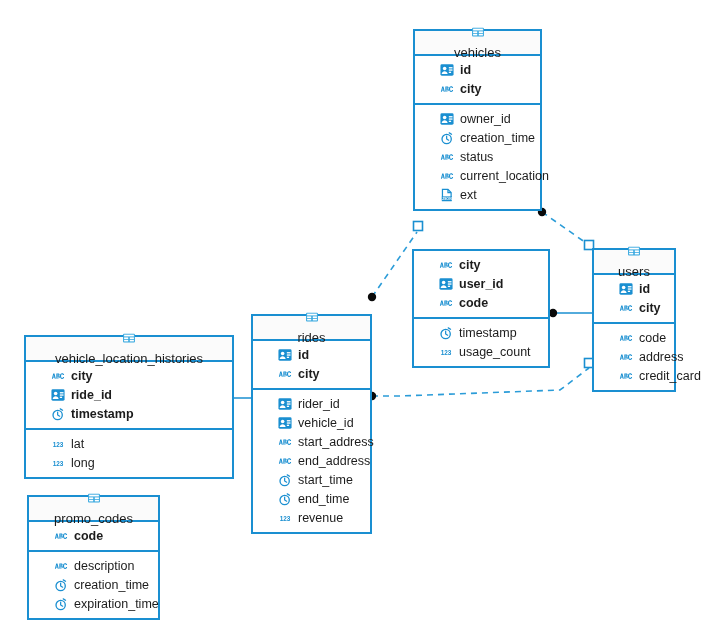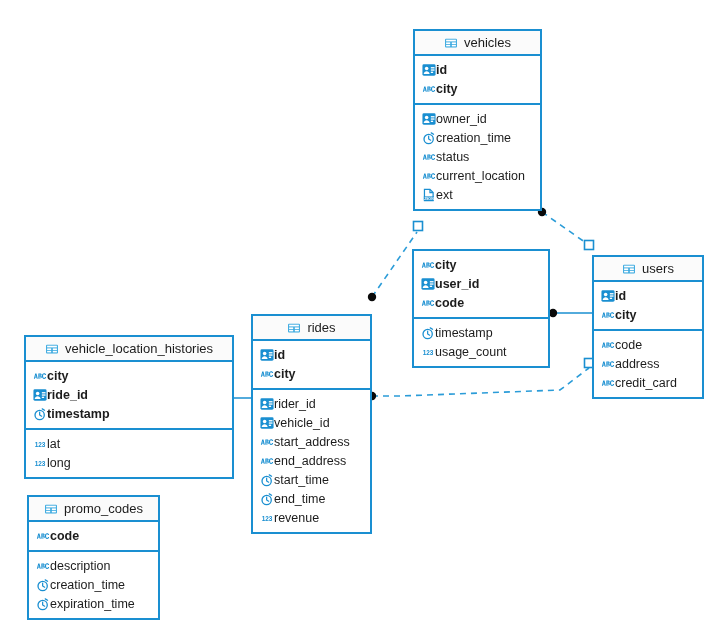--- a/index.html
+++ b/index.html
@@ -19,29 +19,30 @@
     box-sizing:border-box;
     z-index:2;
   }
   .thead{
     display:flex;align-items:center;justify-content:center;gap:6px;
     height:25px;
     background:#fbfbfb;
     border-bottom:2px solid #1a8fd1;
     box-sizing:border-box;
     padding:0 8px;
+    flex-direction:column;
   }
   .tname{font-size:13px;color:#1c1c1c;white-space:nowrap;}
 
   .sect{padding:4px 0 5px 0;box-sizing:border-box;}
   .sect.pk{border-bottom:2px solid #1a8fd1;}
 
   .field{
-    display:flex;align-items:center;
-    height:19px;padding:0 7px;box-sizing:border-box;
+    display:flex;align-items:center;gap:6px;
+    height:19px;padding:0 25px;box-sizing:border-box;
     white-space:nowrap;
   }
   .fname{font-size:12.5px;color:#1c1c1c;}
   .sect.pk .fname{font-weight:bold;}
 
   .ic{width:14px;height:14px;flex:0 0 14px;display:block;}
 
   
   .dot{fill:#0a0a0a;}
   .sq{fill:#ffffff;stroke:#1a8fd1;stroke-width:1.6;}
@@ -163,21 +164,21 @@
           <svg class="ic" viewBox="0 0 16 16">
     <path d="M2.8 1.6 h6.3 l3.6 3.5 v9.3 h-9.9 z" fill="#ffffff" stroke="#1a8fd1" stroke-width="1.4"></path>
     <path d="M9.1 1.7 v3.5 h3.5" fill="none" stroke="#1a8fd1" stroke-width="1.4"></path>
     <rect x="2.1" y="9.6" width="11.5" height="4.6" fill="#1a8fd1"></rect>
     <text x="7.85" y="13.3" font-family="Liberation Sans, sans-serif" font-size="4.1" font-weight="bold" fill="#ffffff" text-anchor="middle">JSON</text>
   </svg>
           <span class="fname">ext</span>
         </div>
       </div>
     </div>
-    <div class="table" style="left: 592px; top: 255px; width: 112px;">
+    <div class="table" style="left: 592px; top: 248px; width: 84px;">
       <div class="thead">
         <svg class="ic" viewBox="0 0 16 16">
     <rect x="1.2" y="3.0" width="13.6" height="10" rx="1.1" fill="#3aa9e0"></rect>
     <rect x="2.4" y="4.2" width="11.2" height="2.0" fill="#ffffff"></rect>
     <rect x="2.4" y="7.3" width="4.7" height="1.9" fill="#ffffff"></rect>
     <rect x="8.9" y="7.3" width="4.7" height="1.9" fill="#ffffff"></rect>
     <rect x="2.4" y="10.1" width="4.7" height="1.8" fill="#ffffff"></rect>
     <rect x="8.9" y="10.1" width="4.7" height="1.8" fill="#ffffff"></rect>
   </svg>
         <span class="tname">users</span>

